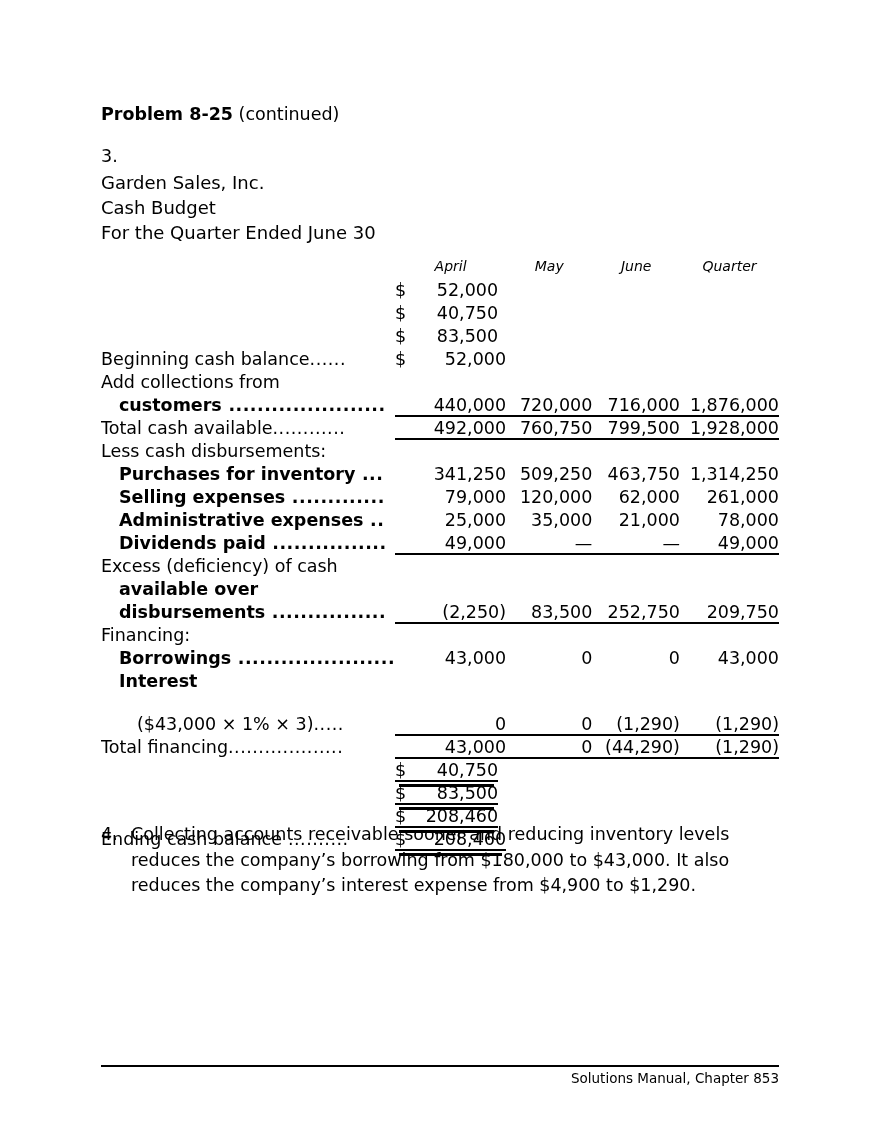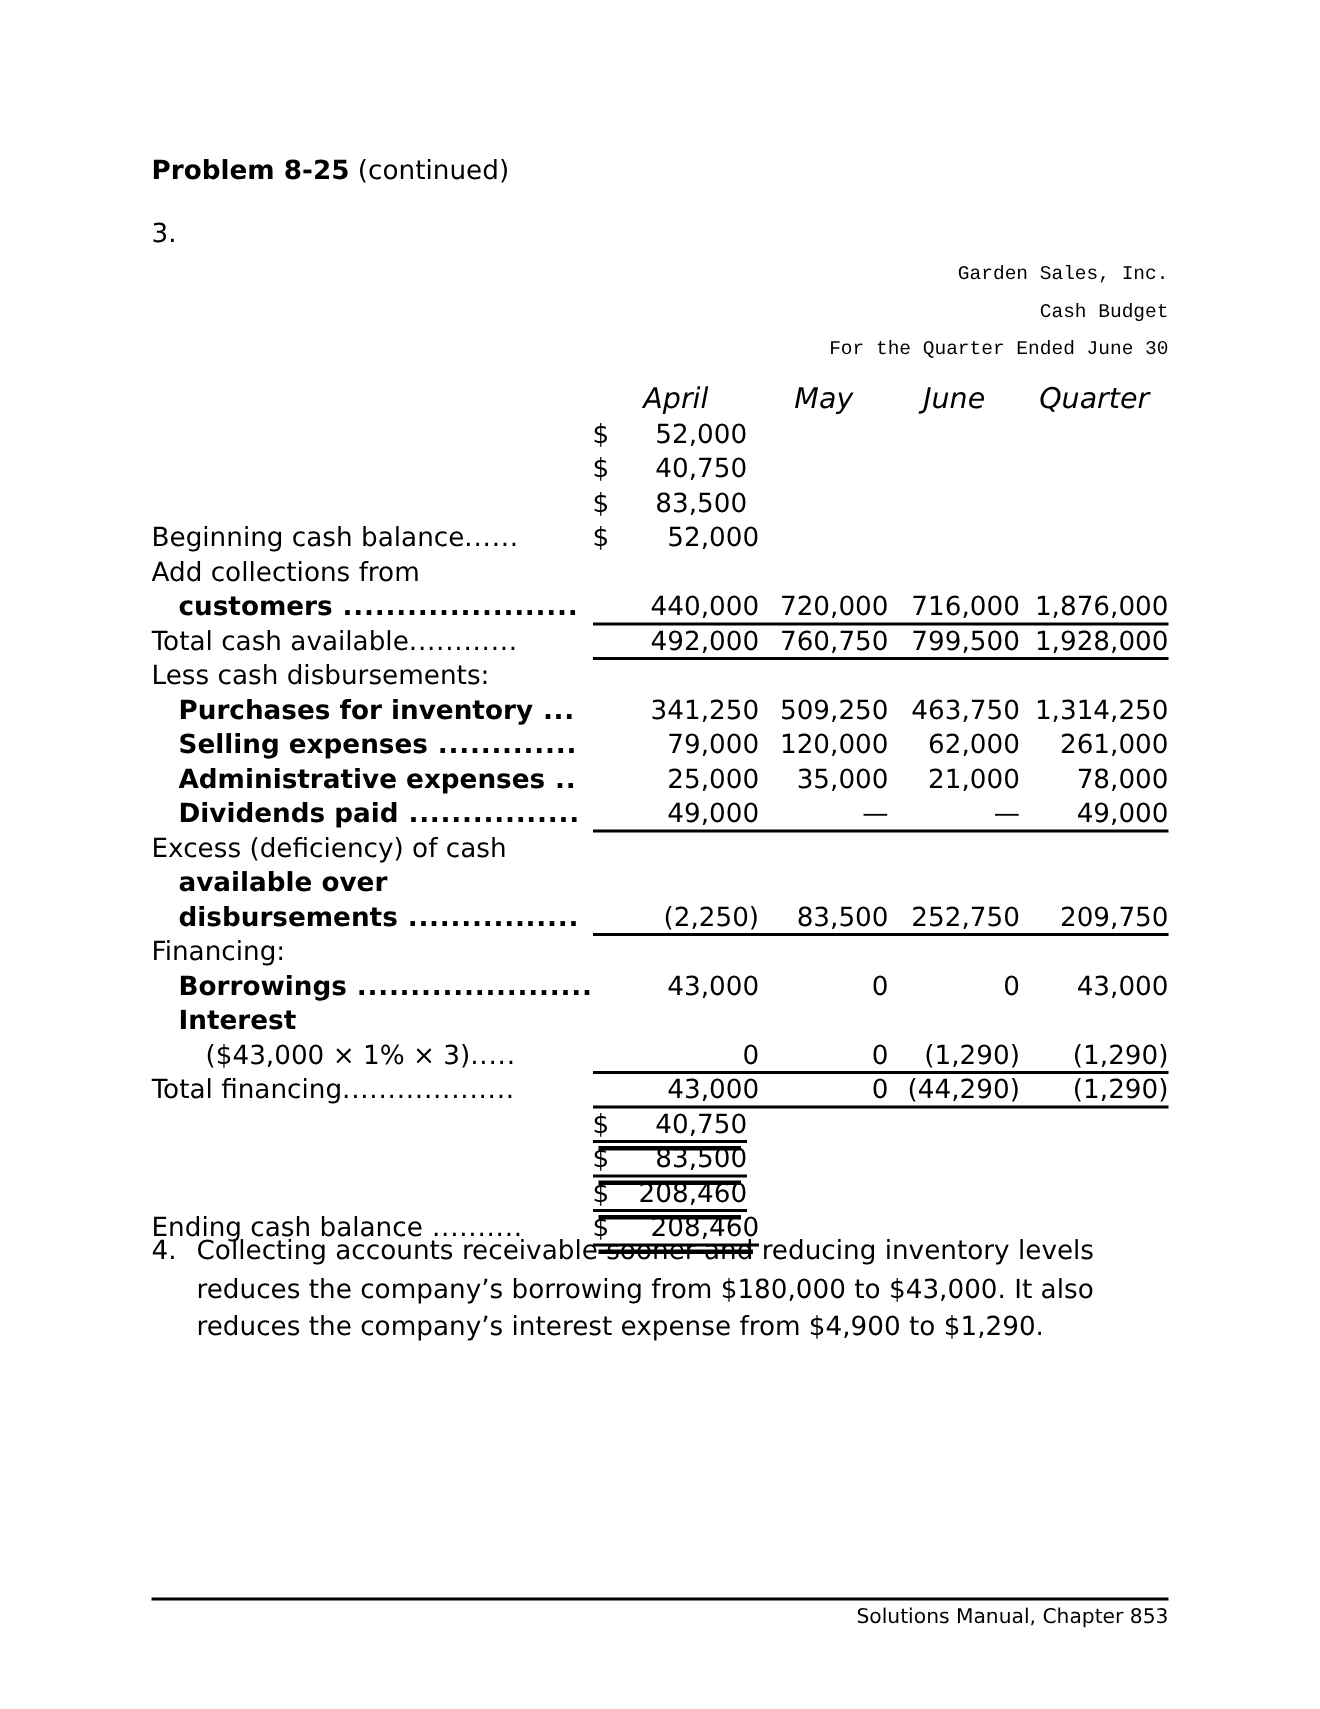--- a/index.html
+++ b/index.html
@@ -42,24 +42,23 @@
     font-size: 17.5px;
     line-height: 1.2;
   }
 
   
   .stmt-title {
     position: absolute;
     left: 101px;
     top: 170px;
     width: 678px;
-    text-align: right;
-    font-size: 13px;
+    text-align: left;
+    font-size: 18px;
     line-height: 25px;
-    font-family: Liberation Mono, monospace;
   }
 
   
   .budget {
     position: absolute;
     left: 101px;
     top: 255px;
     width: 678px;
     border-collapse: collapse;
     font-size: 17.5px;
@@ -73,30 +72,30 @@
     white-space: nowrap;
   }
   
   .c-label { width: 258px; }
   .c-num   { width: 103px; }
   .c-qtr   { width: 111px; }
 
   .hdr th {
     font-style: italic;
     text-align: center;
-    font-size: 19px;
+    font-size: 14px;
     padding-bottom: 1px;
   }
   .hdr th.c-label { font-style: normal; }
 
   
   .lbl { text-align: left; position: relative; overflow: hidden; }
   .lbl .dots { letter-spacing: 0.5px; }
   .ind1 .txt-wrap { padding-left: 18px; display: block; font-weight: bold; }
-  .ind2 .txt-wrap { padding-left: 36px; display: block; }
+  .ind2 .txt-wrap { padding-left: 36px; display: block; margin-top: 20px; }
 
   
   .num {
     text-align: right;
     padding-right: 4px;
   }
   
   .dollar {
     display: flex;
     justify-content: space-between;

